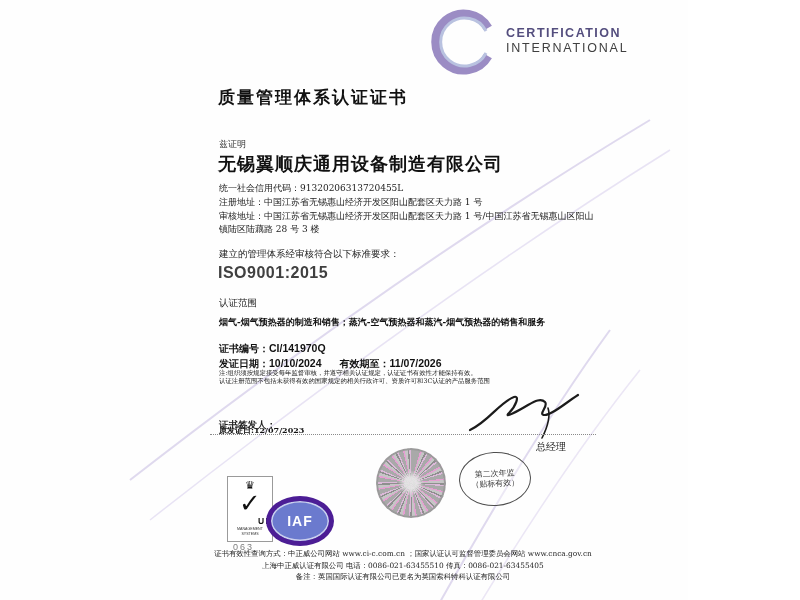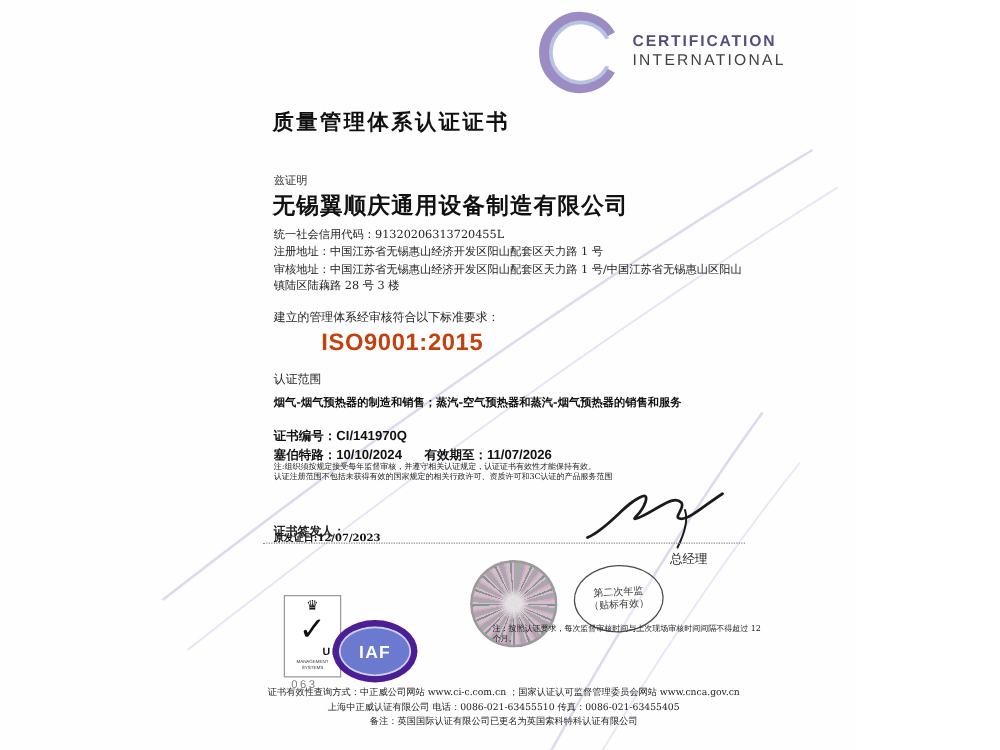--- a/index.html
+++ b/index.html
@@ -16,22 +16,22 @@
   .logo-line2{font-size:12.5px;letter-spacing:1.8px;color:#404040;margin-top:1px;}
   
   .title{position:absolute;left:218px;top:86px;margin:0;font-size:17px;font-weight:bold;letter-spacing:2px;color:#111;}
   .certify{position:absolute;left:219px;top:138px;font-size:9px;color:#333;}
   .company{position:absolute;left:218px;top:152px;font-size:18px;font-weight:bold;letter-spacing:1px;color:#111;}
   .meta{position:absolute;left:219px;font-size:9px;line-height:13px;color:#222;width:378px;}
   .m-code{top:182px;}
   .m-reg{top:196px;}
   .m-audit{top:210px;}
   .intro{position:absolute;left:219px;top:248px;font-size:9.5px;color:#222;}
-  .iso{position:absolute;left:218px;top:264px;font-size:19px;font-weight:bold;letter-spacing:.5px;color:#c2410c;
-       font-family:"Liberation Sans","DejaVu Sans",sans-serif;margin-left:39px;}
+  .iso{position:absolute;left:218px;top:264px;font-size:16px;font-weight:bold;letter-spacing:.5px;color:#404040;
+       font-family:"Liberation Sans","DejaVu Sans",sans-serif;}
   .scope-label{position:absolute;left:219px;top:297px;font-size:9.5px;color:#222;}
   .scope{position:absolute;left:219px;top:316px;font-size:9px;font-weight:bold;color:#111;width:380px;}
   .row{position:absolute;left:219px;font-size:10px;color:#111;}
   .r-certno{top:342px;}
   .r-dates{top:357px;}
   .row .lbl{font-weight:bold;}
   .row .val{font-weight:bold;font-family:"Liberation Sans","DejaVu Sans",sans-serif;font-size:10.5px;}
   .row .gap{display:inline-block;width:18px;}
   .fine{position:absolute;left:219px;font-size:6.4px;color:#222;width:384px;line-height:7.5px;}
   .f1{top:370px;} .f2{top:378px;}
@@ -101,40 +101,39 @@
 
   <div class="intro">建立的管理体系经审核符合以下标准要求：</div>
   <div class="iso">ISO9001:2015</div>
   <div class="scope-label">认证范围</div>
   <div class="scope">烟气-烟气预热器的制造和销售；蒸汽-空气预热器和蒸汽-烟气预热器的销售和服务</div>
 
   <div class="row r-certno">
     <span class="lbl">证书编号：</span><span class="val">CI/141970Q</span>
   </div>
   <div class="row r-dates">
-    <span class="lbl">塞伯特路：</span><span class="val">10/10/2024</span><span class="gap"></span><span class="lbl">有效期至：</span><span class="val">11/07/2026</span>
+    <span class="lbl">发证日期：</span><span class="val">10/10/2024</span><span class="gap"></span><span class="lbl">有效期至：</span><span class="val">11/07/2026</span>
   </div>
   <div class="fine f1">注:组织须按规定接受每年监督审核，并遵守相关认证规定，认证证书有效性才能保持有效。</div>
   <div class="fine f2">认证注册范围不包括未获得有效的国家规定的相关行政许可、资质许可和3C认证的产品服务范围</div>
   <div class="orig">原发证日:12/07/2023</div>
 
   <svg class="signature" width="118" height="50" viewBox="0 0 118 50">
     <path d="M2,40 C20,32 32,12 46,7 C52,5 48,16 41,23 C35,29 50,21 60,15 C67,11 73,8 77,12 C81,16 69,25 77,25 C84,25 96,14 110,5" fill="none" stroke="#1b1b1b" stroke-width="2.2" stroke-linecap="round"></path>
     <path d="M80,18 C83,27 79,38 74,48" fill="none" stroke="#1b1b1b" stroke-width="1.6" stroke-linecap="round"></path>
   </svg>
   <div class="issuer">证书签发人：</div>
   <div class="dotline"></div>
   <div class="signer-title">总经理</div>
 
   <div class="seal"></div>
   <div class="stamp">
     <div>第二次年监</div>
     <div>（贴标有效）</div>
   </div>
-  <div class="stamp-note">注：按照认证要求，每次监督审核时间与上次现场审核时间间隔不得超过 12 个月。</div>
 
   <div class="ukas">
     <div class="crown">♛</div>
     <div class="check">✓</div>
     <div class="ukas-name">UKAS</div>
     <div class="ukas-sub">
       <div>MANAGEMENT</div>
       <div>SYSTEMS</div>
     </div>
   </div>

